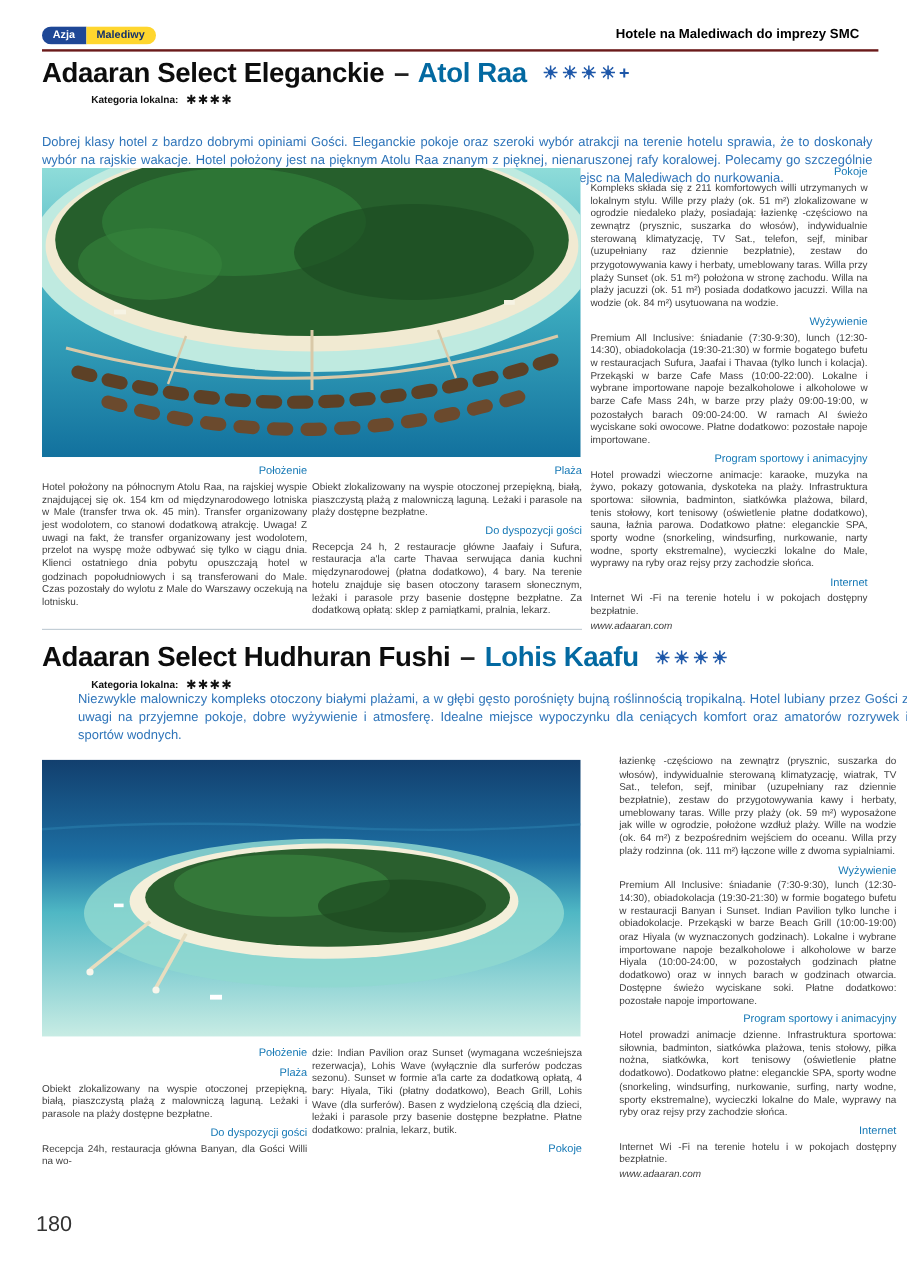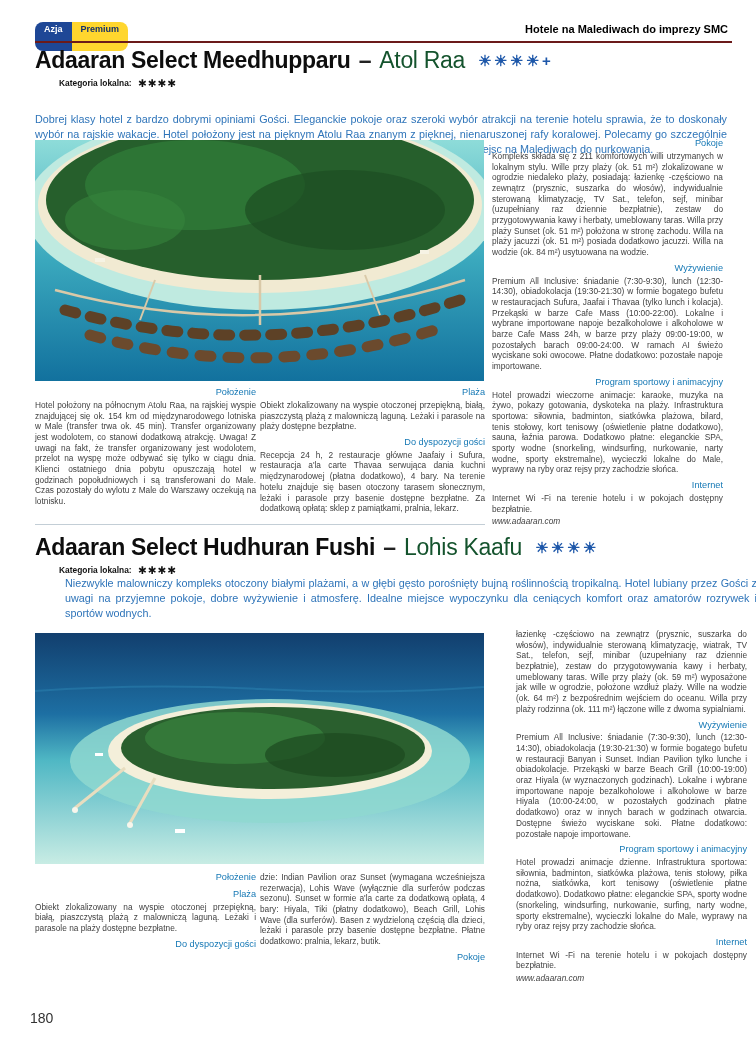--- a/index.html
+++ b/index.html
@@ -1,34 +1,34 @@
 <!DOCTYPE html>
 <html lang="pl"><head>
 <meta charset="utf-8">
 <style>
   html,body{margin:0;padding:0;background:#fff;}
   .page{
     position:relative;width:756px;height:1051px;background:#fff;overflow:hidden;
     font-family:"Liberation Sans",sans-serif;color:#3f3f3f;
   }
   
-  .tags{position:absolute;top:22px;left:35px;display:inline-flex;height:29px;border-radius:8px;overflow:hidden;}
+  .tags{position:absolute;top:22px;left:35px;display:inline-flex;height:15px;border-radius:8px;overflow:hidden;}
   .tag{font-size:9px;font-weight:bold;line-height:15px;padding:0 9px;}
   .tag-blue{background:#1e4796;color:#fff;}
   .tag-yellow{background:#ffd62e;color:#14306b;}
-  .running-head{position:absolute;top:23px;right:28px;font-size:11px;font-weight:bold;color:#000;}
+  .running-head{position:absolute;top:23px;right:40px;font-size:11px;font-weight:bold;color:#000;}
   .header-rule{position:absolute;top:41px;left:35px;width:697px;height:2px;background:#6b1a1a;}
   
   .h-title{position:absolute;left:35px;margin:0;font-size:23px;font-weight:bold;color:#0d0d0d;letter-spacing:-0.3px;white-space:nowrap;}
   .h1-title{top:47px;}
   .h2-title{top:534px;}
   .t-sep{font-weight:bold;color:#222;margin:0 2px;}
-  .t-loc{font-weight:normal;color:#14532d;}
+  .t-loc{font-weight:bold;color:#0369a1;}
   .t-suns{font-size:15px;color:#1d57a9;letter-spacing:2.5px;margin-left:7px;font-weight:bold;vertical-align:2px;}
-  .cat{position:absolute;left:35px;font-size:8.4px;color:#111;padding-left:24px;}
+  .cat{position:absolute;left:52px;font-size:8.4px;color:#111;padding-left:24px;}
   .cat1{top:77px;}
   .cat2{top:564px;}
   .cat-label{font-weight:bold;}
   .cat-stars{font-size:10.5px;letter-spacing:1px;margin-left:4px;vertical-align:-1px;}
   
   .intro{position:absolute;left:35px;width:692px;margin:0;font-size:10.8px;line-height:1.37;color:#2e74b9;text-align:justify;}
   .intro1{top:88px;margin-top:24px;}
   .intro2{top:576px;margin-left:30px;}
   
   .photo{position:absolute;left:35px;width:449px;overflow:hidden;}
@@ -42,36 +42,36 @@
   .sec-h:first-child{margin-top:0;}
   .col-right1{top:138px;left:492px;width:231px;}
   .colA1{top:387px;left:35px;width:221px;}
   .colB1{top:387px;left:260px;width:225px;}
   .col-right2{top:629px;left:492px;width:231px;margin-left:24px;}
   .colA2{top:872px;left:35px;width:221px;}
   .colB2{top:872px;left:260px;width:225px;}
   .url{font-style:italic;color:#3f3f3f;text-decoration:none;display:inline-block;margin-top:1px;}
   .divider{position:absolute;left:35px;width:450px;height:1px;background:#c3ced6;}
   .divider1{top:524px;}
-  .page-num{position:absolute;left:30px;top:1010px;font-size:14px;color:#333;}
+  .page-num{position:absolute;left:30px;top:1010px;font-size:18px;color:#333;}
 </style>
 </head>
 <body>
 
 <div class="page">
 
   <div class="tags">
     <span class="tag tag-blue">Azja</span>
-    <span class="tag tag-yellow">Premium</span>
+    <span class="tag tag-yellow">Malediwy</span>
   </div>
   <div class="running-head">Hotele na Malediwach do imprezy SMC</div>
   <div class="header-rule"></div>
 
   <h1 class="h-title h1-title">
-    <span>Adaaran Select Meedhupparu</span>
+    <span>Adaaran Select Eleganckie</span>
     <span class="t-sep">–</span>
     <span class="t-loc">Atol Raa</span>
     <span class="t-suns">☀☀☀☀+</span>
   </h1>
   <div class="cat cat1">
     <span class="cat-label">Kategoria lokalna:</span>
     <span class="cat-stars">✱✱✱✱</span>
   </div>
   <p class="intro intro1">Dobrej klasy hotel z bardzo dobrymi opiniami Gości. Eleganckie pokoje oraz szeroki wybór atrakcji na terenie hotelu sprawia, że to doskonały wybór na rajskie wakacje. Hotel położony jest na pięknym Atolu Raa znanym z pięknej, nienaruszonej rafy koralowej. Polecamy go szczególnie osobom nastawionym na odkrywanie podwodnego świata, gdyż jest to jedno z najlepszych miejsc na Malediwach do nurkowania.</p>
 
@@ -174,20 +174,21 @@
     <h3 class="sec-h">Internet</h3>
     <p>Internet Wi -Fi na terenie hotelu i w pokojach dostępny bezpłatnie.</p>
     <a class="url" href="#">www.adaaran.com</a>
   </div>
 
   <div class="col colA2">
     <h3 class="sec-h">Położenie</h3>
     <h3 class="sec-h">Plaża</h3>
     <p>Obiekt zlokalizowany na wyspie otoczonej przepiękną, białą, piaszczystą plażą z malowniczą laguną. Leżaki i parasole na plaży dostępne bezpłatne.</p>
     <h3 class="sec-h">Do dyspozycji gości</h3>
+    <p>Recepcja 24h, restauracja główna Banyan, dla Gości Willi na wo-</p>
   </div>
   <div class="col colB2">
     <p>dzie: Indian Pavilion oraz Sunset (wymagana wcześniejsza rezerwacja), Lohis Wave (wyłącznie dla surferów podczas sezonu). Sunset w formie a'la carte za dodatkową opłatą, 4 bary: Hiyala, Tiki (płatny dodatkowo), Beach Grill, Lohis Wave (dla surferów). Basen z wydzieloną częścią dla dzieci, leżaki i parasole przy basenie dostępne bezpłatne. Płatne dodatkowo: pralnia, lekarz, butik.</p>
     <h3 class="sec-h">Pokoje</h3>
   </div>
 
   <div class="page-num">180</div>
 
 </div>
 

